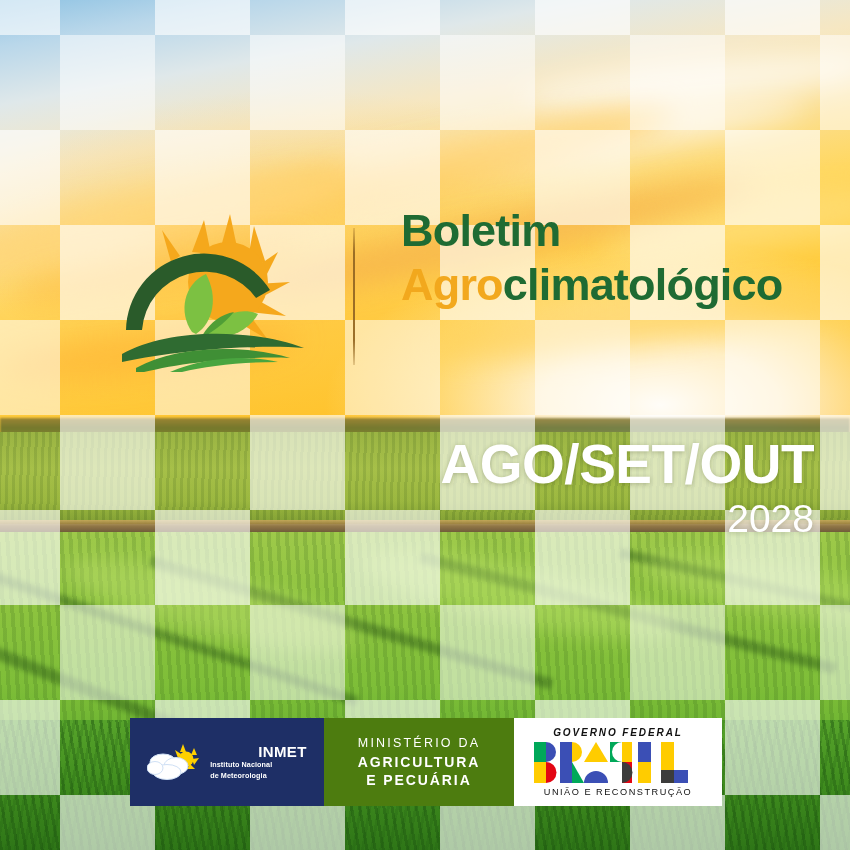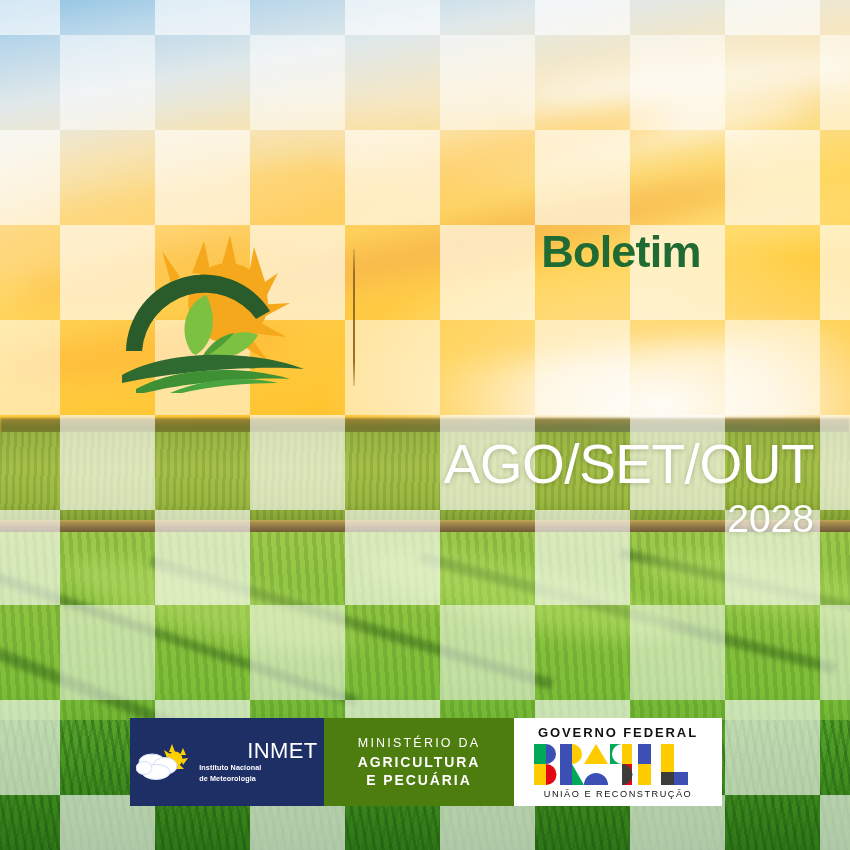--- a/index.html
+++ b/index.html
@@ -93,21 +93,21 @@
       repeating-linear-gradient(100deg, rgba(30,90,16,.22) 0 3px, rgba(0,0,0,0) 3px 9px),
       linear-gradient(180deg,#57a42b 0%,#3f8c1e 50%,#2e7517 100%);
   }
 
   
   .checker{position:absolute;inset:0;pointer-events:none;}
   .chk{position:absolute;width:95px;height:95px;background:rgba(255,255,255,.62);}
   .chk.soft{background:rgba(255,255,255,.52);}
 
   
-  .lockup{position:absolute;left:118px;top:225px;width:720px;height:175px;text-align:center;}
+  .lockup{position:absolute;left:118px;top:204px;width:720px;height:175px;}
 
   .logo-mark{position:absolute;left:0;top:8px;width:205px;height:160px;}
   .logo-mark svg{display:block;width:205px;height:160px;}
 
   .divider{
     position:absolute;left:235px;top:24px;width:2px;height:137px;
     background:linear-gradient(180deg,rgba(150,105,35,.25),rgba(150,105,35,.95) 18%,rgba(150,105,35,.95) 82%,rgba(150,105,35,.25));
   }
 
   .title{position:absolute;left:283px;top:0px;width:440px;}
@@ -117,52 +117,52 @@
     line-height:54px;
     letter-spacing:-.8px;
     color:#1f6b33;
     white-space:nowrap;
   }
   .title .accent{color:#f2a81d;}
 
   
   .datebox{position:absolute;right:36px;top:434px;width:420px;text-align:right;}
   .date-main{
-    font-size:55px;font-weight:400;color:#ffffff;letter-spacing:-.5px;line-height:60px;
+    font-size:55px;font-weight:700;color:#ffffff;letter-spacing:-.5px;line-height:60px;
     text-shadow:0 1px 5px rgba(60,70,20,.30);
     text-align:right;
   }
   .date-year{
     font-size:39px;font-weight:400;color:#ffffff;line-height:46px;margin-top:2px;
     text-shadow:0 1px 5px rgba(60,70,20,.28);
   }
 
   
   .footer{position:absolute;left:130px;top:718px;height:88px;display:flex;}
   .panel{height:88px;display:flex;align-items:center;justify-content:center;}
   .panel-inmet{width:194px;background:#1e2f66;}
   .panel-min{width:190px;background:#4d7c0f;}
   .panel-gov{width:208px;background:#ffffff;}
 
   
   .inmet{display:flex;align-items:center;gap:7px;}
   .inmet-icon{width:56px;height:40px;position:relative;flex:none;}
   .inmet-txt{color:#fff;line-height:1;}
-  .inmet-name{font-size:22px;font-weight:400;letter-spacing:.4px;margin-left:48px;}
+  .inmet-name{font-size:15px;font-weight:700;letter-spacing:.4px;margin-left:48px;}
   .inmet-sub{font-size:7.2px;font-weight:700;letter-spacing:.1px;margin-top:2px;line-height:8.6px;}
 
   
   .min{color:#fff;text-align:center;line-height:1.28;}
   .min-1{font-size:12.5px;font-weight:400;letter-spacing:2.2px;}
   .min-2{font-size:14px;font-weight:700;letter-spacing:1.9px;margin-top:3px;}
   .min-3{font-size:14px;font-weight:700;letter-spacing:1.9px;}
 
   
   .gov{text-align:center;}
-  .gov-top{font-size:13px;font-weight:700;letter-spacing:1.9px;color:#111;}
+  .gov-top{font-size:10px;font-weight:700;letter-spacing:1.9px;color:#111;font-style:italic;}
   .gov-bot{font-size:9.2px;font-weight:400;letter-spacing:1.5px;color:#111;margin-top:3px;}
   .gov-mark{margin:4px auto 2px;display:block;}
 </style>
 </head>
 <body>
 
 <div id="poster">
 
   <div class="bg">
     <div class="sky">
@@ -274,20 +274,23 @@
         <path d="M52,160 C84,146 126,142 160,150 C124,150 88,154 64,160 Z" fill="#49a53f"></path>
       </svg>
     </div>
 
     <div class="divider"></div>
 
     <div class="title">
       <div class="line">
         <span>Boletim</span>
       </div>
+      <div class="line">
+        <span class="accent">Agro</span><span>climatológico</span>
+      </div>
     </div>
   </div>
 
   <div class="datebox">
     <div class="date-main">AGO/SET/OUT</div>
     <div class="date-year">2028</div>
   </div>
 
   <div class="footer">
 

